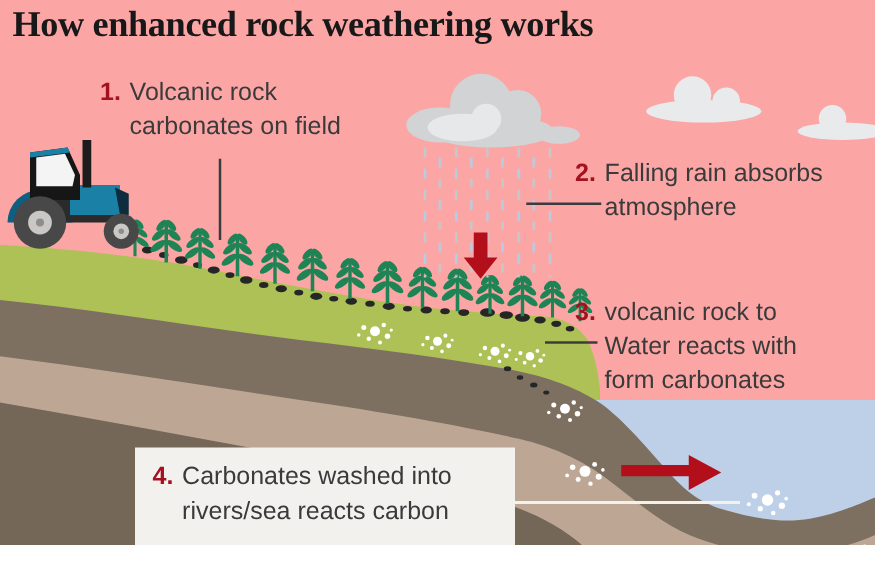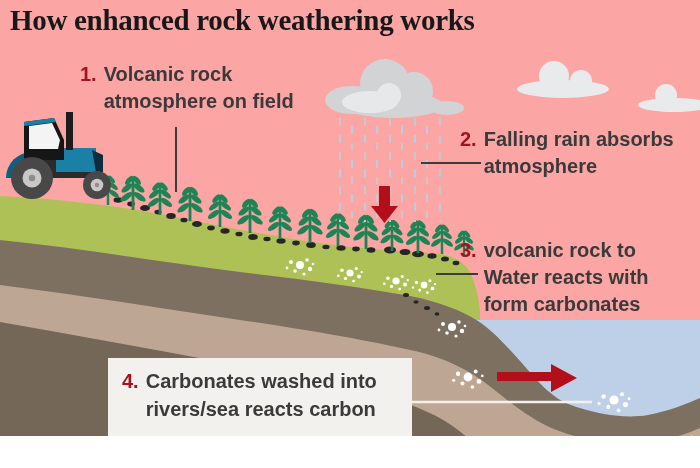--- a/index.html
+++ b/index.html
@@ -4,21 +4,21 @@
 <style>
   html,body{margin:0;padding:0;background:#fff;}
   .stage{position:relative;width:700px;height:436px;background:#fca5a5;overflow:hidden;
          font-family:"Liberation Sans",sans-serif;}
   .scene{position:absolute;left:0;top:0;}
   .title{position:absolute;left:10px;top:4px;width:680px;margin:0;
          font-family:"Liberation Serif",serif;font-weight:bold;font-size:29px;
          color:#181818;letter-spacing:-0.3px;}
   .ann{position:absolute;display:flex;gap:7px;font-size:20px;line-height:27px;color:#3a3a3a;}
   .ann .num{font-weight:bold;color:#a4121f;white-space:nowrap;}
-  .ann .lines div{white-space:nowrap;font-weight:bold;}
+  .ann .lines div{white-space:nowrap;}
   .ann1{left:80px;top:61px;}
   .ann2{left:460px;top:126px;}
   .ann3{left:460px;top:237px;}
   .callout{position:absolute;left:108px;top:358px;width:304px;height:93px;
            background:#f3f1ee;box-sizing:border-box;}
   .callout .ann{position:absolute;left:14px;top:9px;font-size:20px;line-height:28px;}
 </style>
 </head>
 <body>
 
@@ -175,21 +175,21 @@
     <path d="M 379 186 L 390 186 L 390 206 L 398 206 L 384.5 223 L 371 206 L 379 206 Z" fill="#b30f1a"></path>
     <path d="M 497 372 L 551 372 L 551 364 L 577 378 L 551 392 L 551 381 L 497 381 Z" fill="#b30f1a"></path>
   </svg>
 
   <h1 class="title">How enhanced rock weathering works</h1>
 
   <div class="ann ann1">
     <span class="num">1.</span>
     <div class="lines">
       <div>Volcanic rock</div>
-      <div>atmosphere on field</div>
+      <div>carbonates on field</div>
     </div>
   </div>
 
   <div class="ann ann2">
     <span class="num">2.</span>
     <div class="lines">
       <div>Falling rain absorbs</div>
       <div>atmosphere</div>
     </div>
   </div>

